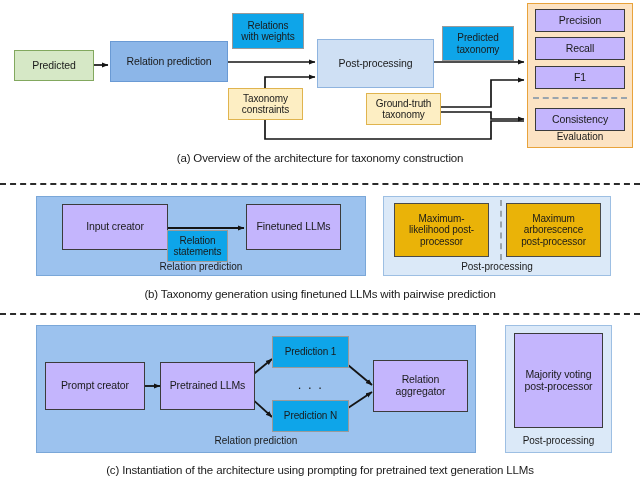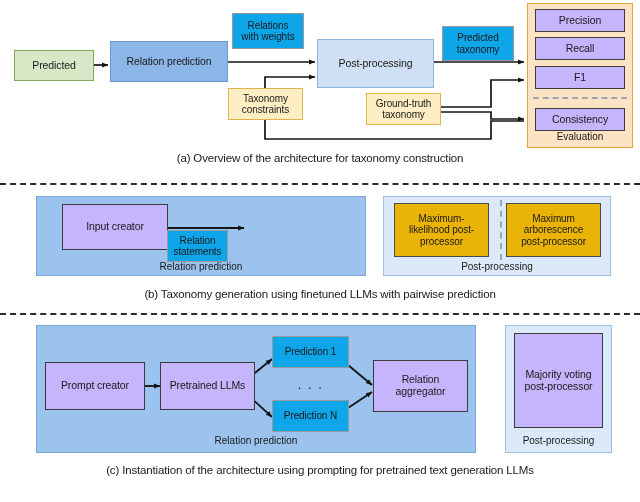--- a/index.html
+++ b/index.html
@@ -192,20 +192,21 @@
 
   <svg class="edges">
     <line x1="157" y1="228" x2="244" y2="228" stroke="#141414" stroke-width="1.8" marker-end="url(#ah)"></line>
   </svg>
 
   <div class="box box-white" style="left:62px; top:204px; width:106px; height:46px;">Input creator</div>
 
   <div class="box box-gray" style="left:167px; top:230px; width:61px; height:32px;">Relation
 statements</div>
 
+  <div class="box box-white" style="left:246px; top:204px; width:95px; height:46px;">Finetuned LLMs</div>
 
   <div class="box box-white-thin" style="left:394px; top:203px; width:95px; height:54px;">Maximum-
 likelihood post-
 processor</div>
 
   <div class="vdash" style="left:500px; top:200px; height:60px;"></div>
 
   <div class="box box-white-thin" style="left:506px; top:203px; width:95px; height:54px;">Maximum
 arborescence
 post-processor</div>

